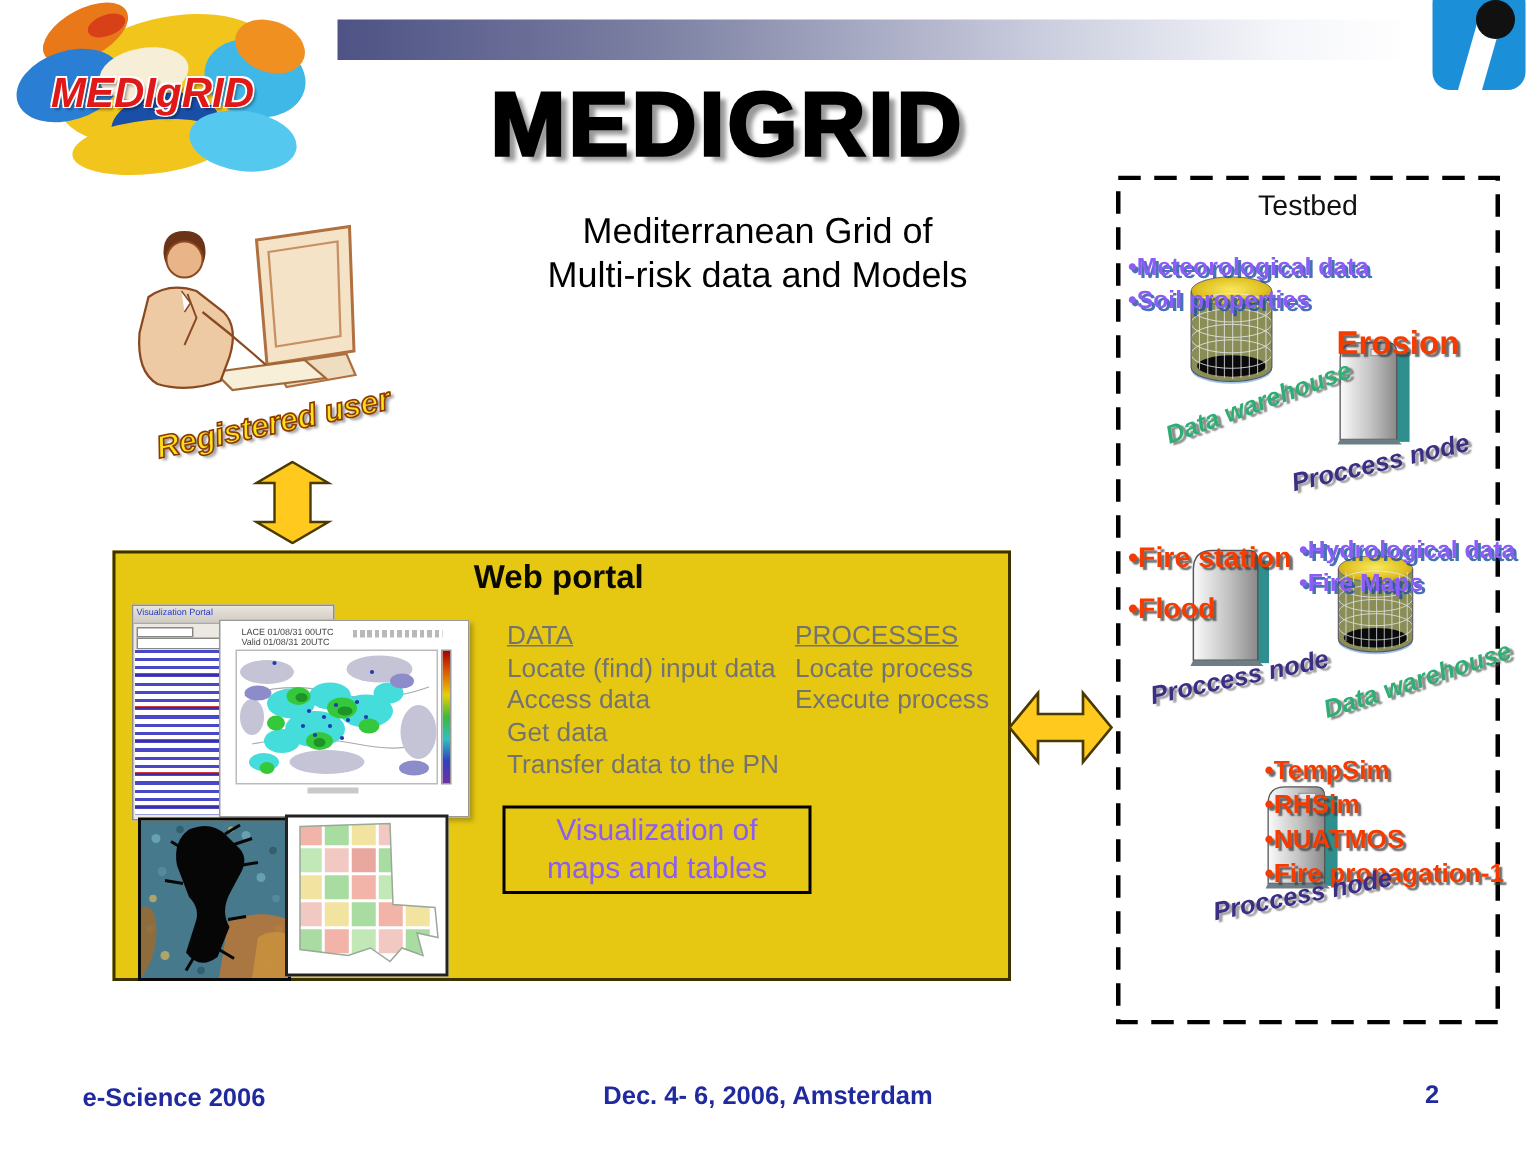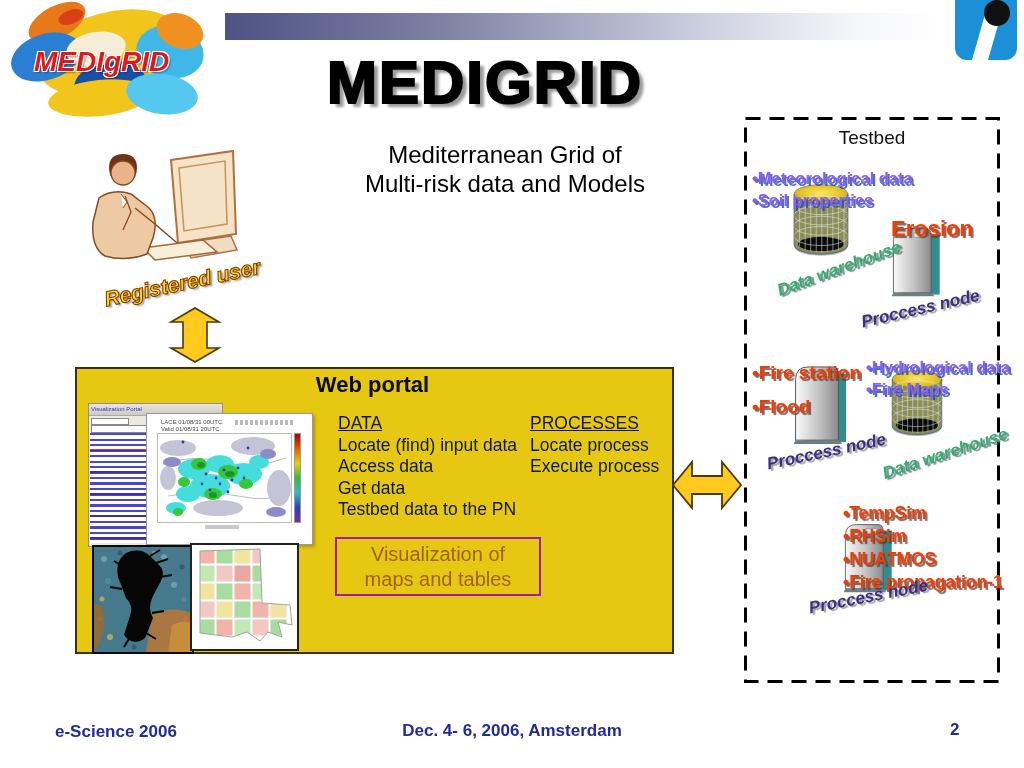--- a/index.html
+++ b/index.html
@@ -19,27 +19,27 @@
     background:linear-gradient(90deg,#4E5285 0%,#7D81A3 30%,#C9CCDD 65%,#F5F6FA 88%,#fff 100%);}
 
   
   .title{left:250px;top:48px;width:470px;text-align:center;font-size:60px;font-weight:bold;
     letter-spacing:2px;color:#000;-webkit-text-stroke:2.2px #000;text-shadow:5px 4px 3px #999;}
   .subtitle{left:310px;top:140px;width:390px;text-align:center;font-size:24px;color:#000;line-height:29px;}
 
   
   .portal-box{left:75px;top:367px;width:595px;height:283px;background:#E6C812;border:2px solid #3C3200;}
   .portal-title{left:75px;top:372px;width:595px;text-align:center;font-size:22px;font-weight:bold;color:#0A0A00;}
-  .data-block,.proc-block{font-size:17.5px;color:#0f172a;line-height:21.5px;}
+  .data-block,.proc-block{font-size:17.5px;color:#737373;line-height:21.5px;}
   .data-block{left:338px;top:413px;}
   .proc-block{left:530px;top:413px;}
   .blk-header{text-decoration:underline;}
 
-  .vis-box{left:335px;top:537px;width:202px;height:52px;border:2px solid #a21caf;
-    text-align:center;font-size:20px;line-height:25px;color:#a16207;padding-top:3px;}
+  .vis-box{left:335px;top:537px;width:202px;height:52px;border:2px solid #000000;
+    text-align:center;font-size:20px;line-height:25px;color:#8b5cf6;padding-top:3px;}
 
   
   .mini-win{left:88px;top:403px;width:133px;height:142px;background:#ECE9E2;border:1px solid #8F8F8F;}
   .mini-titlebar{position:absolute;left:0;top:0;right:0;height:11px;
     background:linear-gradient(180deg,#E8E5DE,#CFCBC2);border-bottom:1px solid #AAA;
     font-size:6px;line-height:11px;color:#2238C8;padding-left:2px;white-space:nowrap;overflow:hidden;}
   .mini-input{position:absolute;background:#fff;border:1px solid #888;}
   .filelist{position:absolute;left:1px;top:29px;width:66px;height:110px;background:#fff;
     background-image:
       repeating-linear-gradient(180deg, rgba(40,40,190,.85) 0 2px, transparent 2px 5.5px),
@@ -251,21 +251,21 @@
     </div>
     <div class="colorbar"></div>
     <div class="map-footsmudge"></div>
   </div>
 
   <div class="abs data-block">
     <div class="blk-header">DATA</div>
     <div>Locate (find) input data</div>
     <div>Access data</div>
     <div>Get data</div>
-    <div>Testbed data to the PN</div>
+    <div>Transfer data to the PN</div>
   </div>
   <div class="abs proc-block">
     <div class="blk-header">PROCESSES</div>
     <div>Locate process</div>
     <div>Execute process</div>
   </div>
 
   <div class="abs vis-box">
     <div>Visualization of</div>
     <div>maps and tables</div>

